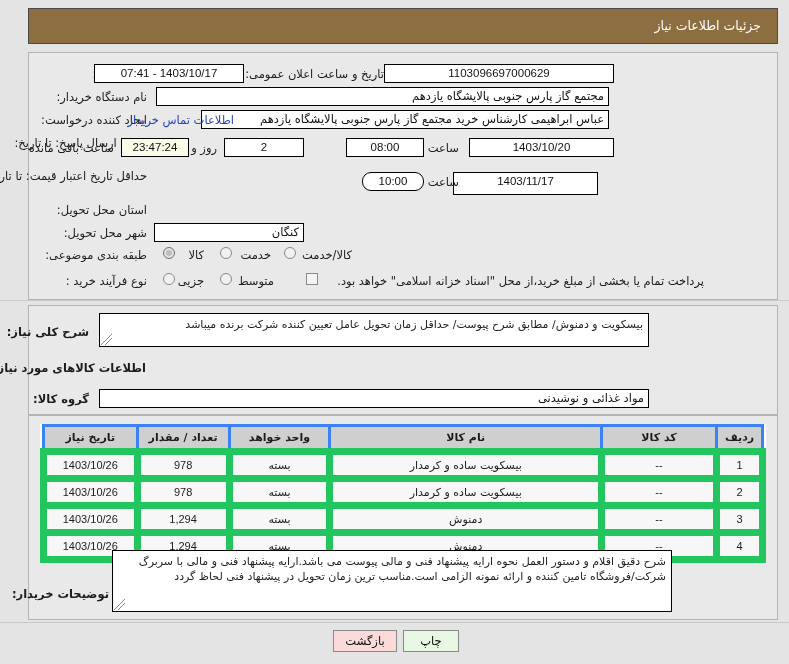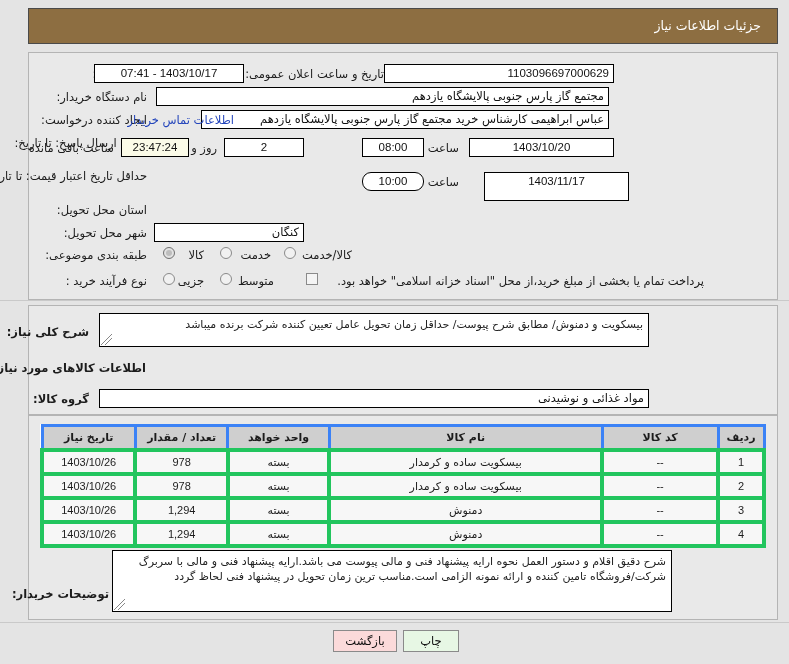--- a/index.html
+++ b/index.html
@@ -167,21 +167,21 @@
     background: #cfcfcf;
     border: 3px solid #3b82f6;
     font-weight: bold;
     color: #1c1c1c;
     height: 21px;
     font-size: 11px;
     padding: 0 3px;
   }
   table.items td {
     background: #f7f7f7;
-    border: 4px solid #22c55e;
+    border: 7px solid #22c55e;
     height: 20px;
     text-align: center;
     color: #1d1d1d;
     padding: 0 3px;
   }
   td.ltr { direction: ltr; font-family: "Liberation Sans", sans-serif; }
 
   
   .btn {
     position: absolute;
@@ -218,45 +218,45 @@
     <div class="wm-text">iranTender.net</div>
   </div>
 
   <div class="topbar">
     <span class="title">جزئیات اطلاعات نیاز</span>
   </div>
 
   <div class="panel panel-top"></div>
 
   <span class="lbl" style="right:642px; top:68px;">شماره نیاز:</span>
-  <div class="box num" style="right:175px; top:64px; width:230px; height:19px; line-height:17px;text-align:right;">1103096697000629</div>
+  <div class="box num" style="right:175px; top:64px; width:230px; height:19px; line-height:17px;">1103096697000629</div>
 
   <span class="lbl" style="right:405px; top:68px;">تاریخ و ساعت اعلان عمومی:</span>
   <div class="box num" style="right:545px; top:64px; width:150px; height:19px; line-height:17px;">07:41 - 1403/10/17</div>
 
   <span class="lbl" style="right:642px; top:91px;">نام دستگاه خریدار:</span>
   <div class="box rt" style="right:180px; top:87px; width:453px; height:19px;">مجتمع گاز پارس جنوبی  پالایشگاه یازدهم</div>
   <div class="box rt" style="right:600px; top:87px; width:0px; height:0px; border:none; background:none;"></div>
 
   <span class="lbl" style="right:642px; top:114px;">ایجاد کننده درخواست:</span>
   <div class="box rt" style="right:180px; top:110px; width:408px; height:19px;">عباس ابراهیمی کارشناس خرید مجتمع گاز پارس جنوبی  پالایشگاه یازدهم</div>
   <a class="lbl blue" style="right:555px; top:114px; text-decoration:none;" href="#">اطلاعات تماس خریدار</a>
 
   <span class="lbl rt" style="right:642px; top:137px; width:120px; text-align:right;">مهلت ارسال پاسخ: تا تاریخ:</span>
   <div class="box num" style="right:175px; top:138px; width:145px; height:19px; line-height:17px;">1403/10/20</div>
   <span class="lbl" style="right:330px; top:142px;">ساعت</span>
-  <div class="box num" style="right:365px; top:138px; width:62px; height:19px; line-height:17px;">08:00</div>
+  <div class="box num" style="right:365px; top:138px; width:78px; height:19px; line-height:17px;">08:00</div>
 
   <div class="box num" style="right:485px; top:138px; width:80px; height:19px; line-height:17px;">2</div>
   <span class="lbl" style="right:572px; top:142px;">روز و</span>
   <div class="box num timer" style="right:600px; top:138px; width:68px; height:19px; line-height:17px;">23:47:24</div>
   <span class="lbl" style="right:675px; top:142px;">ساعت باقی مانده</span>
 
   <span class="lbl rt" style="right:642px; top:170px; width:125px; text-align:right;">حداقل تاریخ اعتبار قیمت: تا تاریخ:</span>
-  <div class="box num" style="right:160px; top:172px; width:145px; height:29px; line-height:17px;">1403/11/17</div>
+  <div class="box num" style="right:191px; top:172px; width:145px; height:23px; line-height:17px;">1403/11/17</div>
   <span class="lbl" style="right:330px; top:176px;">ساعت</span>
   <div class="box num" style="right:365px; top:172px; width:62px; height:19px; line-height:17px;border-radius:9px;">10:00</div>
 
   <span class="lbl" style="right:642px; top:204px;">استان محل تحویل:</span>
 
   <span class="lbl" style="right:642px; top:227px;">شهر محل تحویل:</span>
   <div class="box rt" style="right:485px; top:223px; width:150px; height:19px;">کنگان</div>
 
   <span class="lbl" style="right:642px; top:249px;">طبقه بندی موضوعی:</span>
   <span class="radio sel" style="right:614px; top:247px;"></span>

